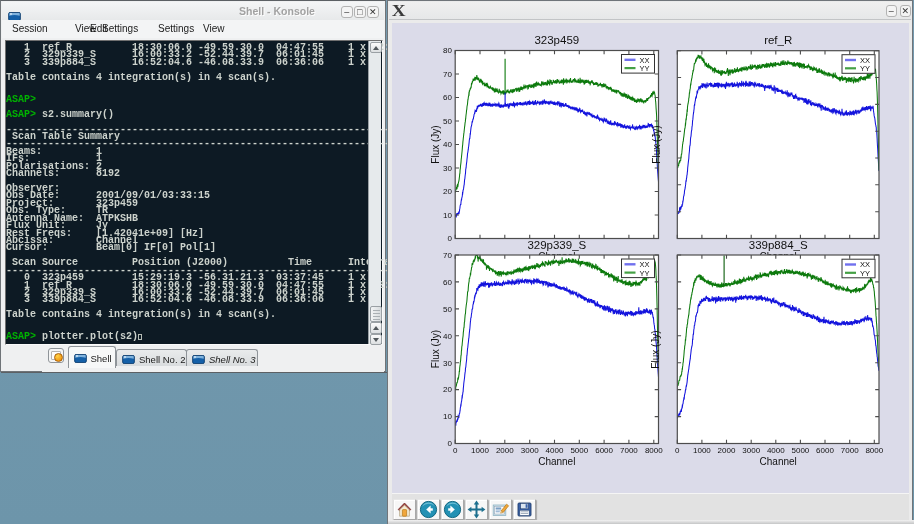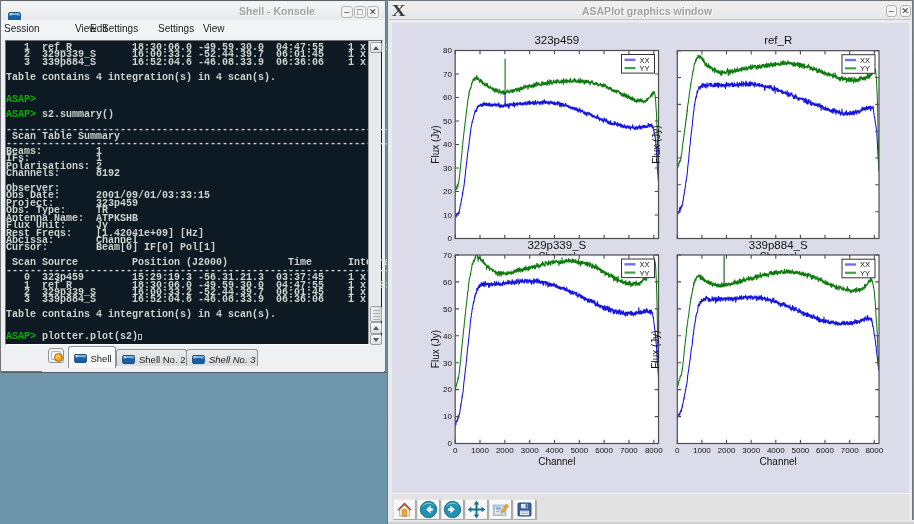--- a/index.html
+++ b/index.html
@@ -82,21 +82,21 @@
 <rect x="0.5" y="0.5" width="13" height="9" rx="1.6" fill="#1560a8" stroke="#0d3d6e" stroke-width="1"></rect>
 <path d="M1.2 4.2 Q7 2.2 12.8 4.2 L12.8 1.8 Q12.8 1.0 12 1.0 L2 1.0 Q1.2 1.0 1.2 1.8 Z" fill="#7fb2dd"></path>
 <rect x="2.0" y="1.6" width="2.2" height="1.2" fill="#ffffff" opacity="0.9"></rect>
 </svg></span>
     <span class="txt">Shell - Konsole</span>
     <span class="wbtn" style="left:339px;">–</span>
     <span class="wbtn" style="left:352px;">□</span>
     <span class="wbtn" style="left:365px;">✕</span>
   </div>
   <div id="kmenu">
-    <span style="left:2px;">Session</span>
+    <span style="left:10px;">Session</span>
       <span style="left:48px;padding-left:40px;">Edit</span>
     <span style="left:73px;">View</span>
       <span style="left:100px;">Settings</span>
     <span style="left:156px;">Settings</span>
       <span style="left:201px;">View</span>
   </div>
   <div id="kterm">
     <pre>   1  ref_R          18:30:06.0 -49.59.30.0  04:47:55    1 x  2:39:11.9  [1] [0]
    2  329p339_S      16:00:33.2 -52.44.39.7  06:01:45    1 x    39:40.8  [2] [0]
    3  339p884_S      16:52:04.6 -46.08.33.9  06:36:06    1 x    19:50.4  [3] [0]
@@ -164,21 +164,20 @@
 <path d="M1.2 4.2 Q7 2.2 12.8 4.2 L12.8 1.8 Q12.8 1.0 12 1.0 L2 1.0 Q1.2 1.0 1.2 1.8 Z" fill="#7fb2dd"></path>
 <rect x="2.0" y="1.6" width="2.2" height="1.2" fill="#ffffff" opacity="0.9"></rect>
 </svg>Shell No. 3</div>
   </div>
   <div id="kbotline"></div>
 </div>
 
 <div id="pwin">
   <div id="ptitle">
     <span class="x11">X</span>
-    <span class="txt" style="text-indent:-6px;">ASAPlot graphics window</span>
     <span class="wbtn" style="left:496.5px;top:3px;">–</span>
     <span class="wbtn" style="left:510.5px;top:3px;">✕</span>
   </div>
   <div id="pcanvas">
 <svg width="517" height="470" viewBox="391 22 517 470" style="position:absolute;left:0;top:0;">
 <clipPath id="clip1">
           <rect x="454.2" y="49.5" width="203.3" height="188.0"></rect>
         </clipPath>
 <clipPath id="clip2">
           <rect x="676.3" y="49.7" width="201.70000000000005" height="187.8"></rect>

